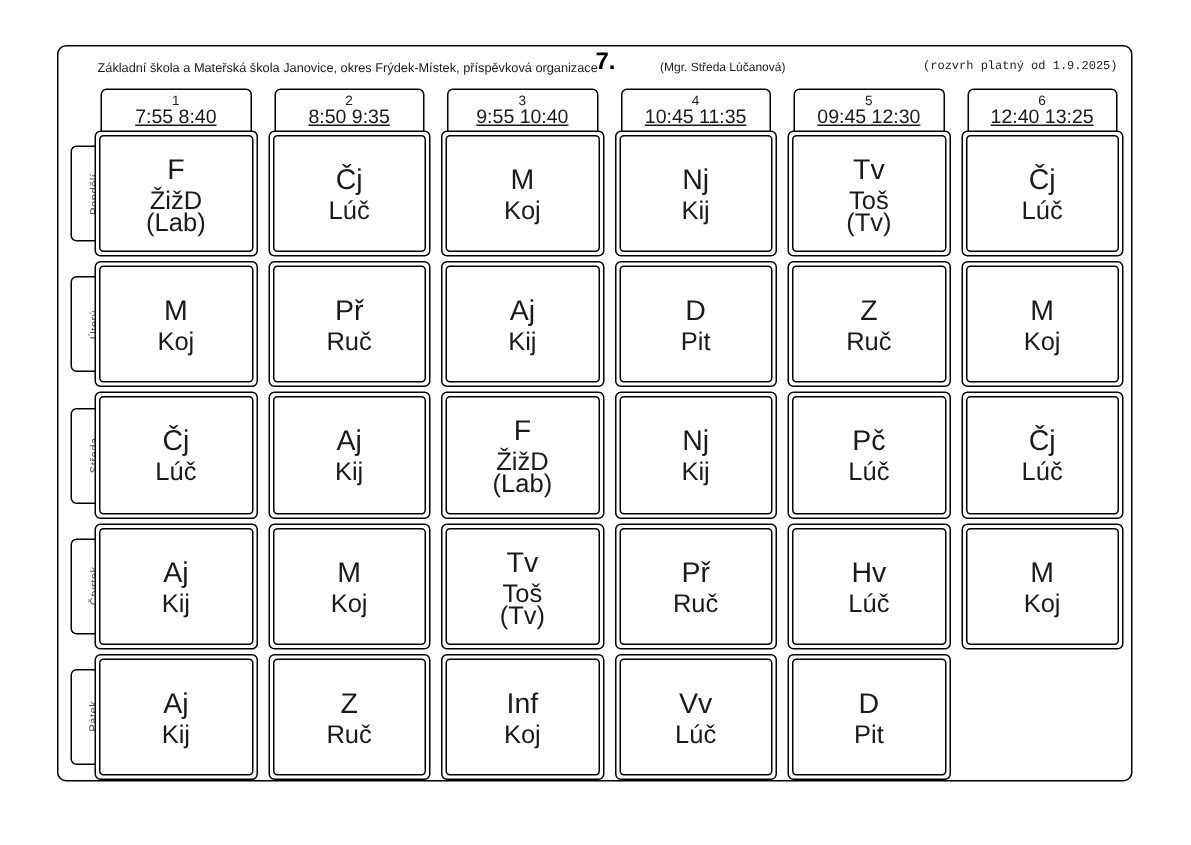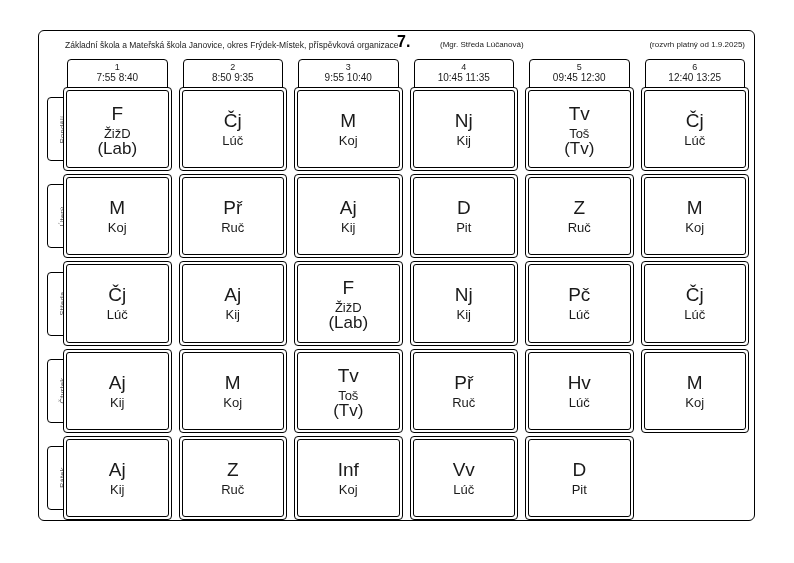--- a/index.html
+++ b/index.html
@@ -31,35 +31,35 @@
   .class-name{
     position:absolute; left:358px; top:2px;
     font-size:16px; font-weight:bold; color:#000;
   }
   .class-teacher{
     position:absolute; left:401px; top:9px;
     font-size:8px; line-height:10px;
   }
   .validity{
     position:absolute; right:9px; top:9px;
-    font-size:8px; line-height:10px;
+    font-size:8px; line-height:10px;font-family:Liberation Mono, monospace;
   }
 
   
   .periods{
     position:absolute; left:24px; top:28px; width:686px; height:36px;
     display:grid; grid-template-columns:repeat(6,1fr); column-gap:7px;
     z-index:1;
   }
   .period{
     margin:0 4px; border:1.2px solid var(--border); border-radius:4px;
     background:var(--bg); text-align:center; padding-top:2px;
   }
   .period-number{ font-size:9px; line-height:11px; }
-  .period-time{ font-size:10px; line-height:9px; }
+  .period-time{ font-size:13px; line-height:9px;text-decoration:underline; }
 
   
   .daytabs{
     position:absolute; left:8px; top:56px; width:34px; height:433px;
     display:flex; flex-direction:column; row-gap:3px; z-index:1;
   }
   .daytab-slot{ flex:1; display:flex; align-items:center; }
   .daytab{
     width:31px; height:64px; border:1.2px solid var(--border); border-radius:4px;
     background:var(--bg); display:flex; align-items:center; justify-content:center;
@@ -77,21 +77,21 @@
   }
   .cell{
     border:1.5px solid var(--border); border-radius:4px;
     background:var(--bg); padding:2px;
   }
   .cell-inner{
     height:100%; border:1.2px solid var(--border); border-radius:3px;
     display:flex; flex-direction:column; align-items:center; justify-content:center;
   }
   .subject{ font-size:19px; line-height:24px; color:var(--text); }
-  .teacher{ font-size:13px; line-height:16px; color:var(--text); }
+  .teacher{ font-size:17px; line-height:16px; color:var(--text); }
   .room{ font-size:17px; line-height:14px; color:var(--text); }
 </style>
 </head>
 <body>
 
 <div class="stage">
   <div class="sheet">
 
     <div class="school-name">Základní škola a Mateřská škola Janovice, okres Frýdek-Místek, příspěvková organizace</div>
     <div class="class-name">7.</div>

